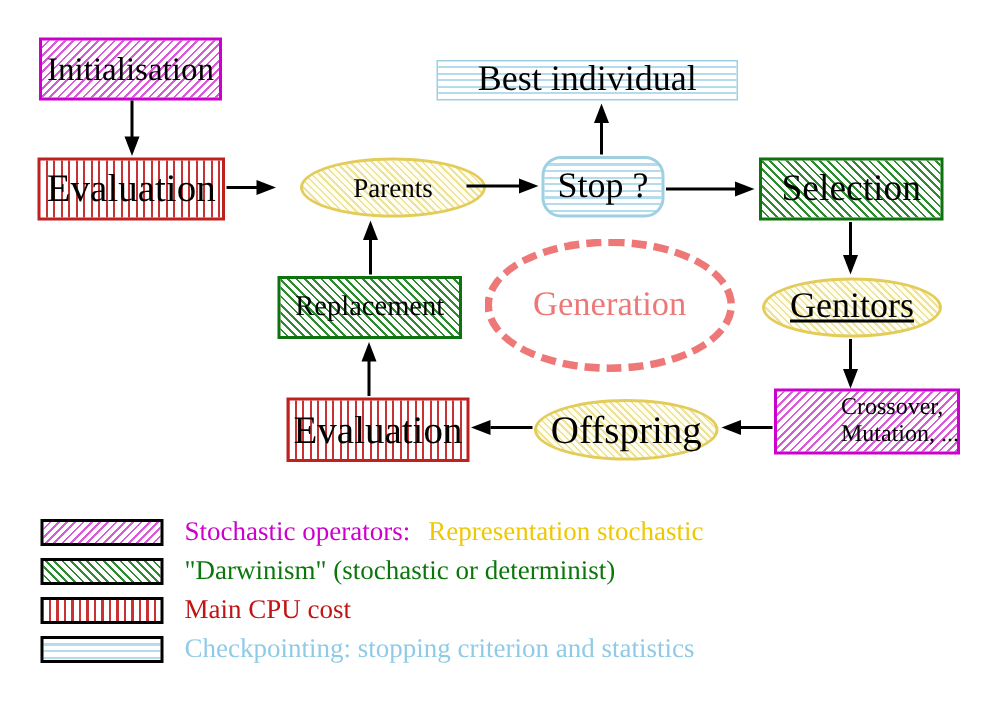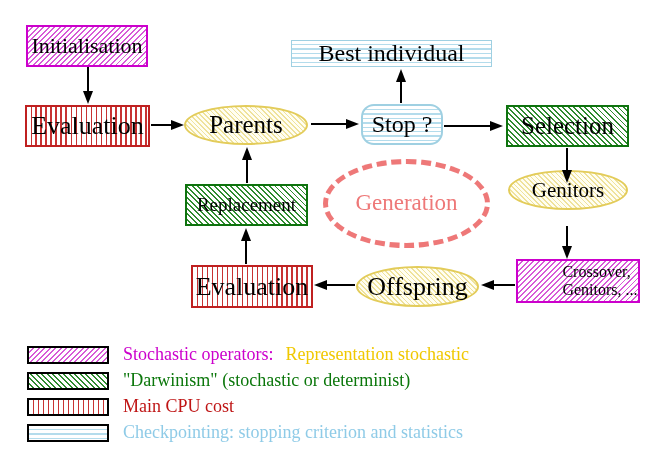--- a/index.html
+++ b/index.html
@@ -20,25 +20,25 @@
     background:repeating-linear-gradient(45deg,#ffffff 0 2.6px,#2f8b2f 2.6px 3.9px); }
   .red-vstripe { border-color:#bf2020;
     background:repeating-linear-gradient(90deg,#ffffff 0 3.5px,#c83232 3.5px 5px); }
   .cyan-hstripe { border-color:#9fd0e2;
     background:repeating-linear-gradient(180deg,#ffffff 0 3px,#b4dcec 3px 4.4px); }
   .yellow-hatch { border-color:#e3cc5a;
     background:repeating-linear-gradient(45deg,#fffef2 0 2.2px,#efe29c 2.2px 3.4px); }
 
   .n-init        { left:26px;  top:25px;  width:122px; height:42px; font-size:22px; }
   .n-eval1       { left:25px;  top:105px; width:125px; height:42px; font-size:26px; }
-  .n-parents     { left:184px; top:105px; width:124px; height:40px; font-size:25px; }
+  .n-parents     { left:200px; top:105px; width:124px; height:40px; font-size:18px; }
   .n-best        { left:291px; top:40px;  width:201px; height:27px; font-size:24px; border-width:1px; }
   .n-stop        { left:361px; top:104px; width:82px;  height:41px; font-size:24px; border-radius:13px; }
   .n-selection   { left:506px; top:105px; width:123px; height:42px; font-size:25px; }
-  .n-genitors    { left:508px; top:170px; width:120px; height:40px; font-size:21px; }
+  .n-genitors    { left:508px; top:185px; width:120px; height:40px; font-size:24px;text-decoration:underline; }
   .n-crossover   { left:516px; top:259px; width:124px; height:44px; font-size:16px; }
   .n-offspring   { left:356px; top:266px; width:123px; height:41px; font-size:26px; }
   .n-eval2       { left:191px; top:265px; width:122px; height:43px; font-size:26px; }
   .n-replacement { left:185px; top:184px; width:123px; height:42px; font-size:19px; }
   .n-generation  { left:323px; top:159px; width:167px; height:89px;
                    border:5px dashed #ee7878; border-radius:50%; background:#ffffff;
                    color:#ee7878; font-size:23px; }
   .two-line { line-height:1.15;padding-left:44px; }
 
   .shaft { position:absolute; background:#000000; }
@@ -80,21 +80,21 @@
   </div>
   <div class="node green-hatch n-selection">
     <span>Selection</span>
   </div>
   <div class="node ellipse yellow-hatch n-genitors">
     <span>Genitors</span>
   </div>
   <div class="node magenta-hatch n-crossover two-line">
     <span>
       <span style="display:block">Crossover,</span>
-      <span style="display:block">Genitors, ...</span>
+      <span style="display:block">Mutation, ...</span>
     </span>
   </div>
   <div class="node ellipse yellow-hatch n-offspring">
     <span>Offspring</span>
   </div>
   <div class="node red-vstripe n-eval2">
     <span>Evaluation</span>
   </div>
   <div class="node green-hatch n-replacement">
     <span>Replacement</span>

